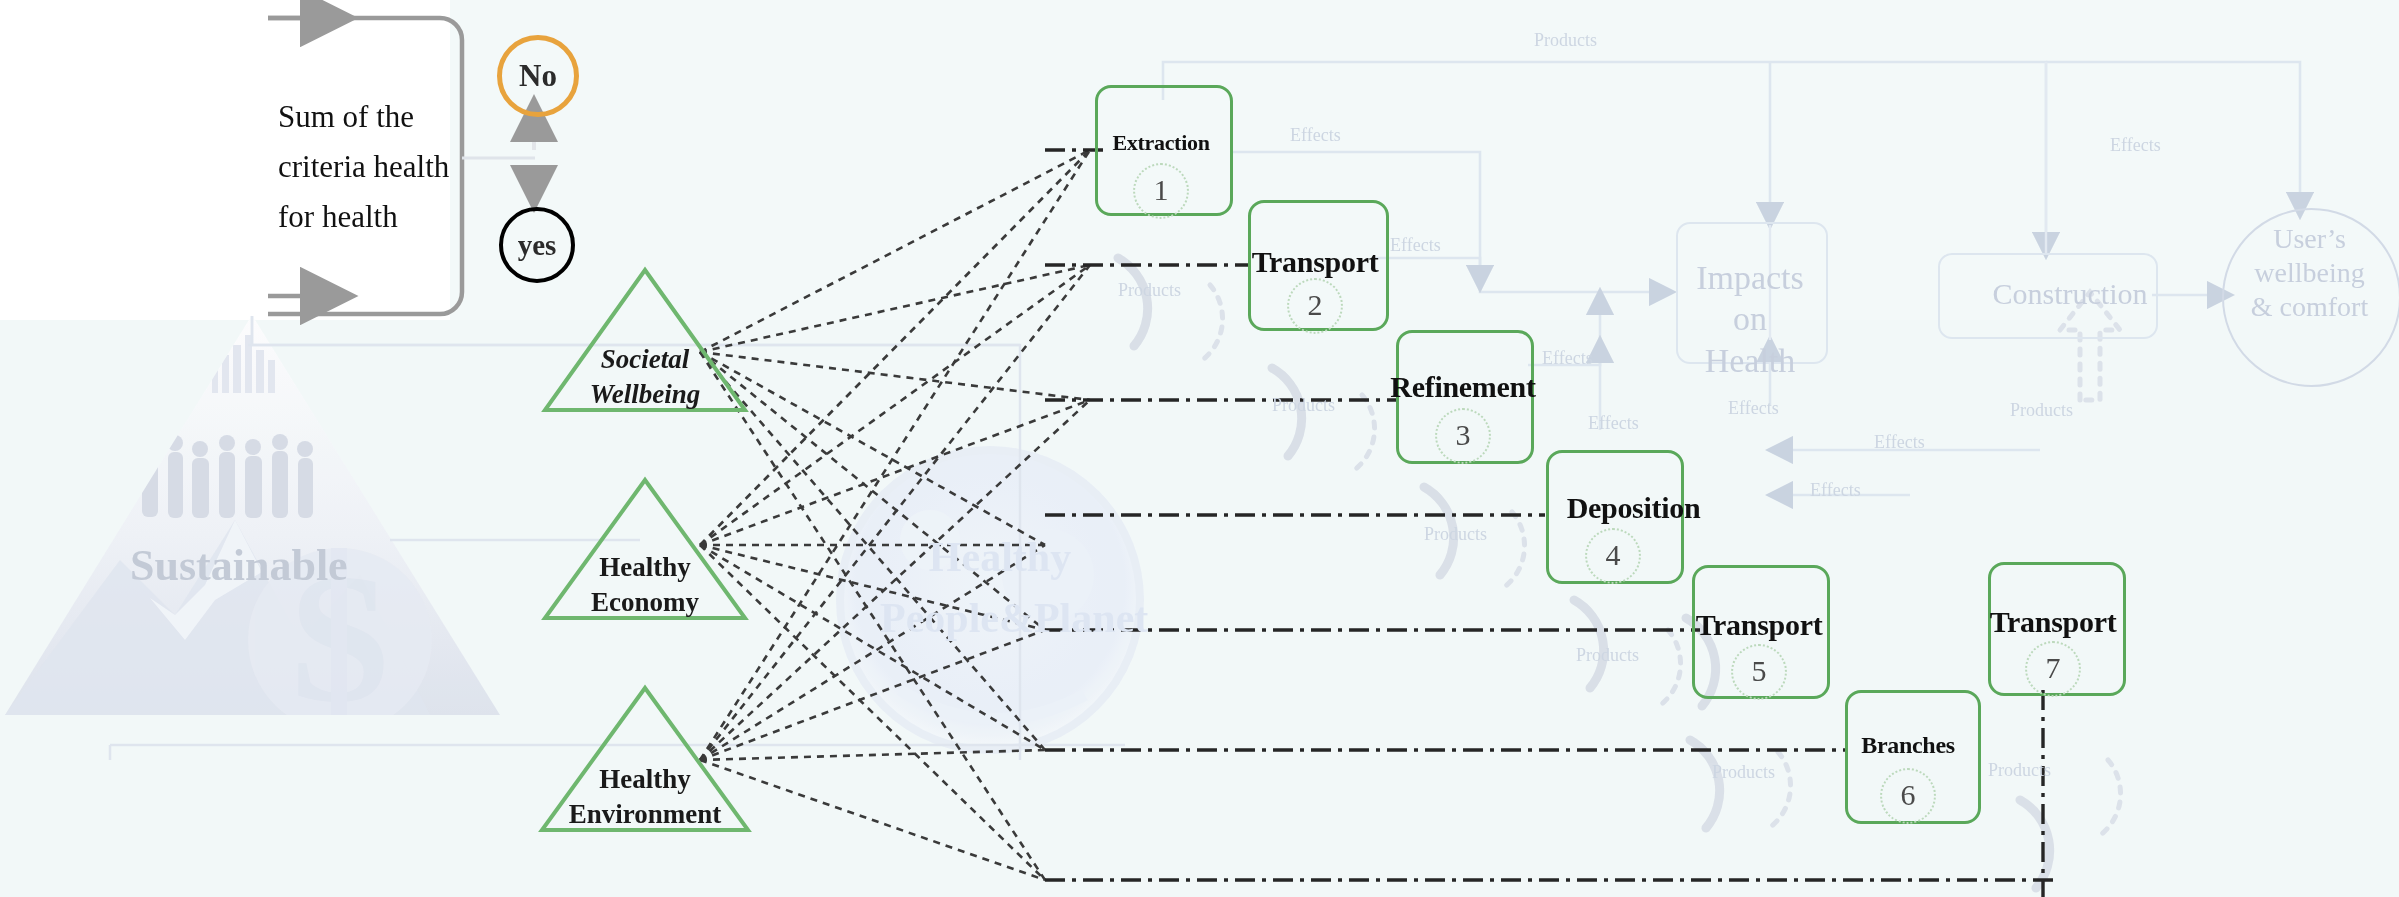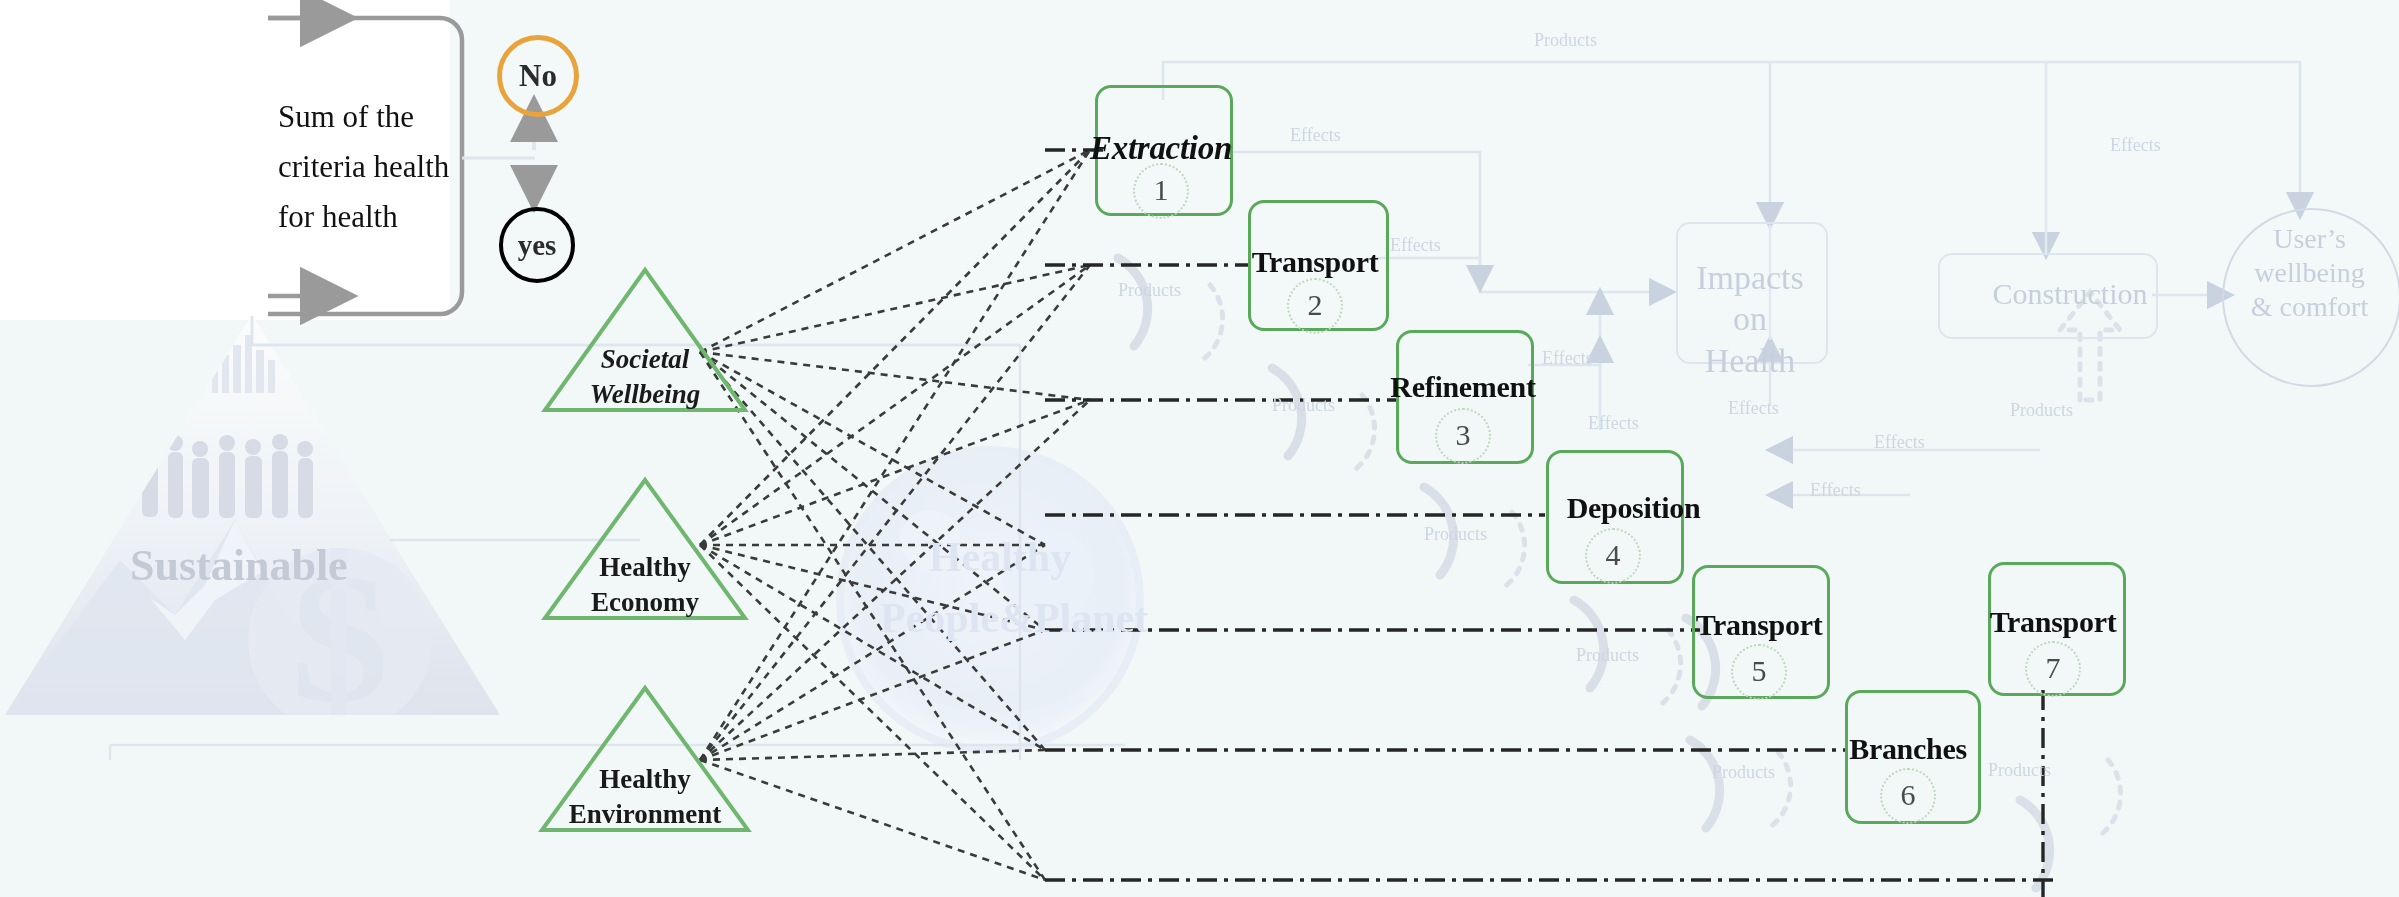--- a/index.html
+++ b/index.html
@@ -265,41 +265,41 @@
     <div>Environment</div>
   </div>
 
   <div class="wm-text" style="left:130px;top:540px;font-size:44px;color:#c3cad6;">Sustainable</div>
   <div class="wm-text" style="left:880px;top:527px;font-size:42px;color:#dde5f2;line-height:1.45;text-align:center;width:240px;">
     <div>Healthy</div>
     <div>People&amp;Planet</div>
   </div>
 
   <div class="proc-box" style="left:1095px;top:85px;width:132px;height:125px;"></div>
-  <div class="proc-name" style="left:1161px;top:130px;font-size:33px;font-style:italic;">Extraction</div>
+  <div class="proc-name" style="left:1161px;top:130px;font-size:22px;">Extraction</div>
   <div class="proc-num" style="left:1161px;top:163px;">1</div>
 
   <div class="proc-box" style="left:1248px;top:200px;width:135px;height:125px;"></div>
   <div class="proc-name" style="left:1315px;top:245px;font-size:30px;">Transport</div>
   <div class="proc-num" style="left:1315px;top:278px;">2</div>
 
   <div class="proc-box" style="left:1396px;top:330px;width:132px;height:128px;"></div>
   <div class="proc-name" style="left:1463px;top:370px;font-size:30px;">Refinement</div>
   <div class="proc-num" style="left:1463px;top:408px;">3</div>
 
   <div class="proc-box" style="left:1546px;top:450px;width:132px;height:128px;"></div>
   <div class="proc-name" style="left:1613px;top:491px;font-size:30px;padding-left:41px;">Deposition</div>
   <div class="proc-num" style="left:1613px;top:528px;">4</div>
 
   <div class="proc-box" style="left:1692px;top:565px;width:132px;height:128px;"></div>
   <div class="proc-name" style="left:1759px;top:608px;font-size:30px;">Transport</div>
   <div class="proc-num" style="left:1759px;top:644px;">5</div>
 
   <div class="proc-box" style="left:1845px;top:690px;width:130px;height:128px;"></div>
-  <div class="proc-name" style="left:1908px;top:732px;font-size:30px;">Branches</div>
+  <div class="proc-name" style="left:1908px;top:732px;font-size:24px;">Branches</div>
   <div class="proc-num" style="left:1908px;top:768px;">6</div>
 
   <div class="proc-box" style="left:1988px;top:562px;width:132px;height:128px;"></div>
   <div class="proc-name" style="left:2053px;top:605px;font-size:30px;">Transport</div>
   <div class="proc-num" style="left:2053px;top:641px;">7</div>
 
   <div class="ghost-box" style="left:1676px;top:222px;width:148px;height:138px;"></div>
   <div class="ghost-text" style="left:1676px;top:225px;width:148px;font-size:34px;margin-top:32px;">
     <div>Impacts</div>
     <div>on</div>

